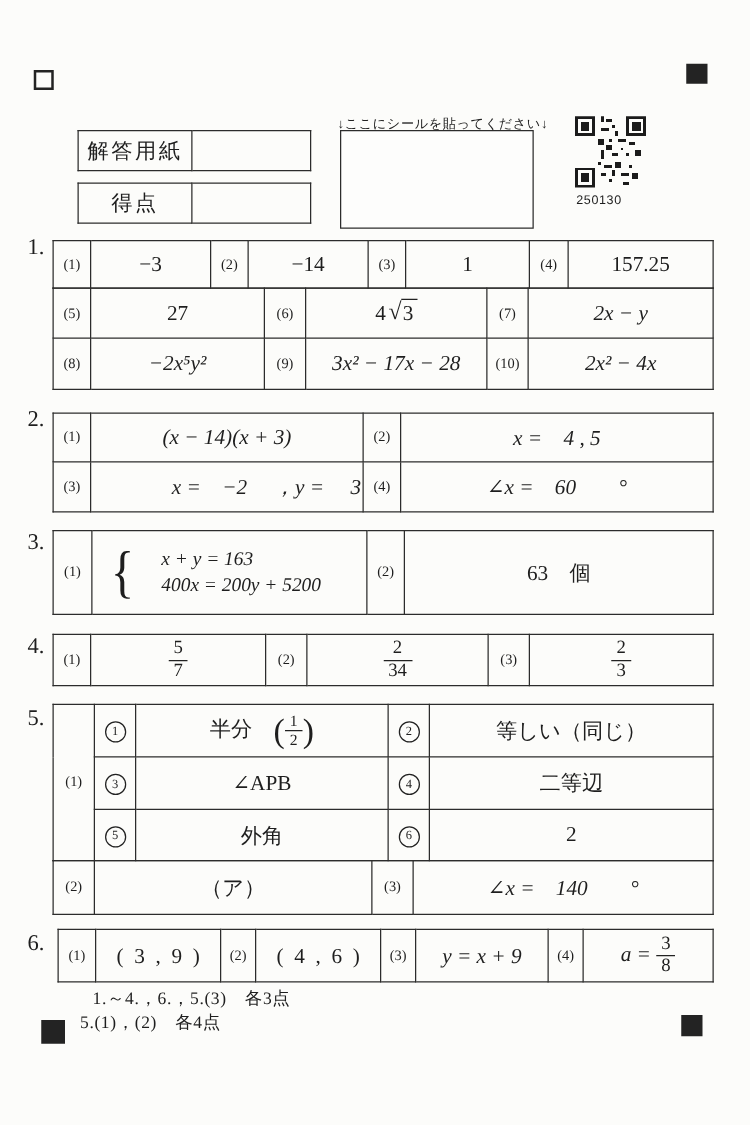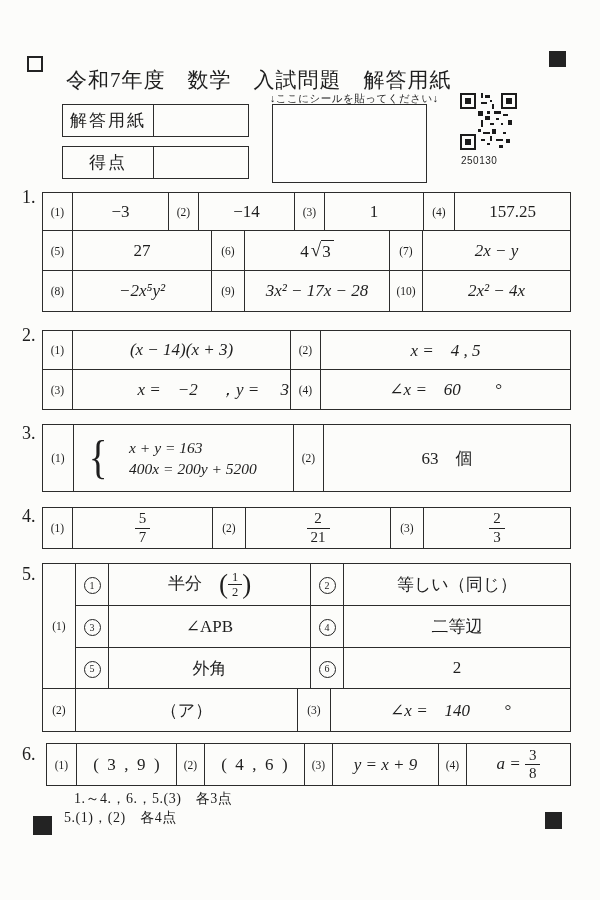--- a/index.html
+++ b/index.html
@@ -49,21 +49,20 @@
 </head>
 <body>
 
 <div class="page">
 
   <div class="mark open" style="left:27px;top:56px;width:12px;height:12px;"></div>
   <div class="mark" style="left:549px;top:51px;width:17px;height:16px;"></div>
   <div class="mark" style="left:33px;top:816px;width:19px;height:19px;"></div>
   <div class="mark" style="left:545px;top:812px;width:17px;height:17px;"></div>
 
-  <div class="title">令和7年度　数学　入試問題　解答用紙</div>
 
   <table class="hbox" style="left:62px;top:104px;">
     <colgroup>
         <col style="width:91px;">
         <col style="width:95px;">
       </colgroup>
     <tbody>
         <tr style="height:32px;">
       <td>解答用紙</td>
       <td></td>
@@ -239,21 +238,21 @@
         <col style="width:33px">
         <col style="width:145px">
         <col style="width:33px">
         <col style="width:147px">
       </colgroup>
     <tbody>
         <tr style="height:41px;">
       <td class="lab">(1)</td>
       <td class="ans"><span class="frac"><span class="fn">5</span><span class="fd">7</span></span></td>
       <td class="lab">(2)</td>
-      <td class="ans"><span class="frac"><span class="fn">2</span><span class="fd">21</span></span></td>
+      <td class="ans"><span class="frac"><span class="fn">2</span><span class="fd">34</span></span></td>
       <td class="lab">(3)</td>
       <td class="ans"><span class="frac"><span class="fn">2</span><span class="fd">3</span></span></td>
     </tr>
   </tbody>
     </table>
 
   <div class="pnum" style="left:22px;top:564px;">5.</div>
   <table class="anstab" style="left:42px;top:563px;">
     <colgroup>
         <col style="width:33px">

